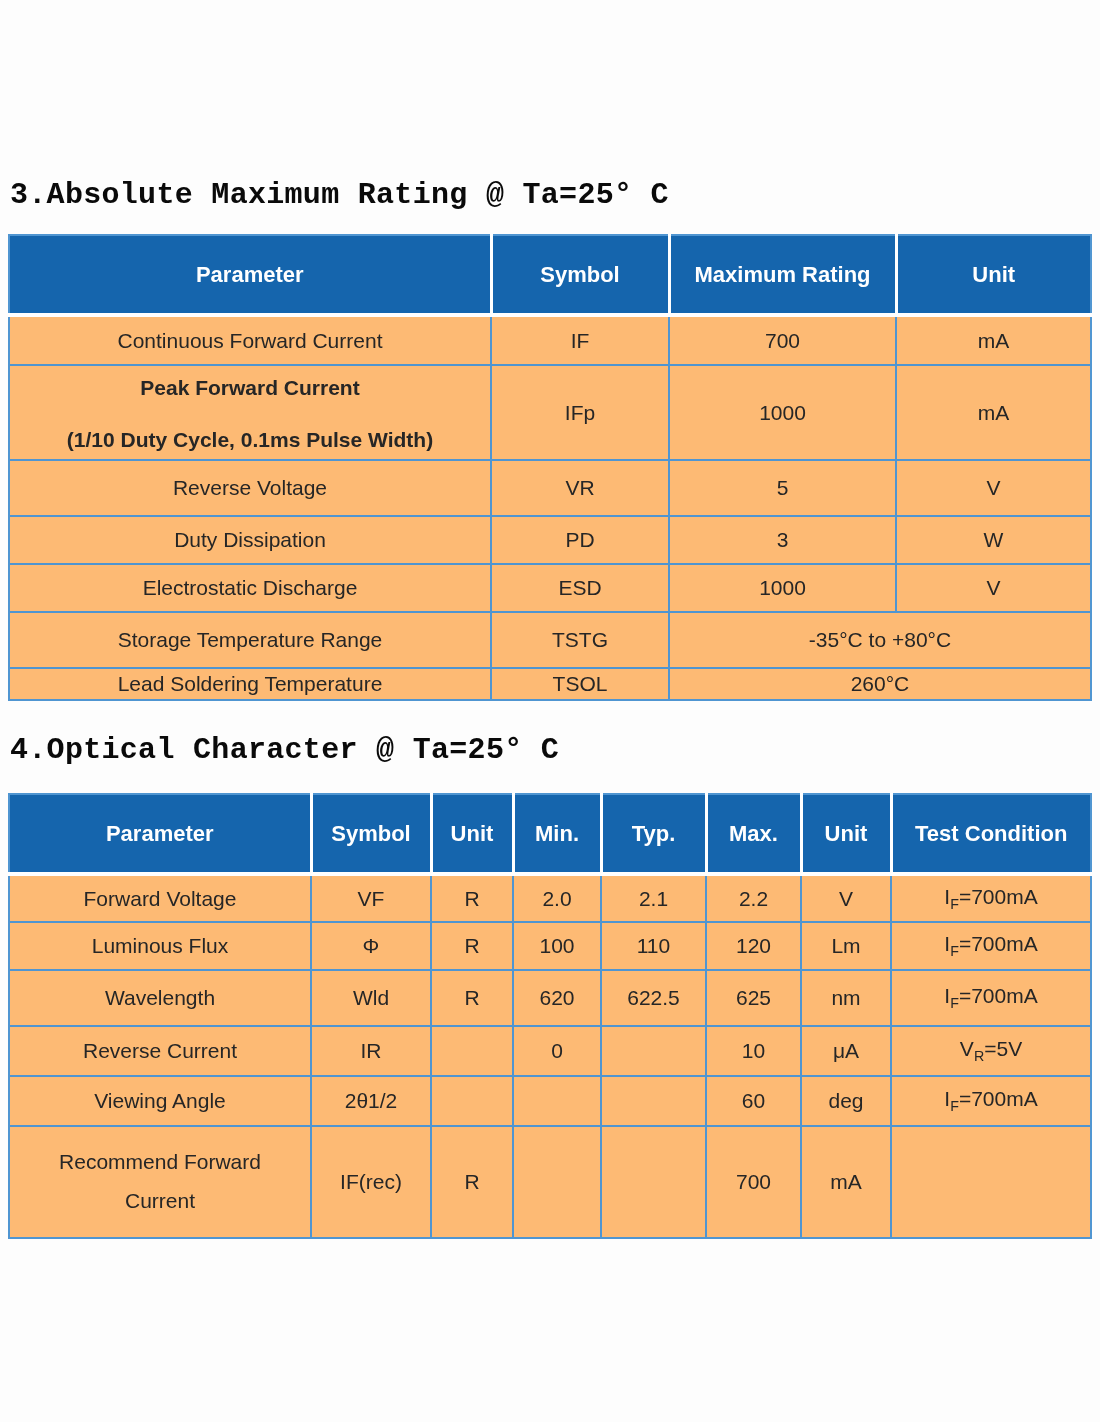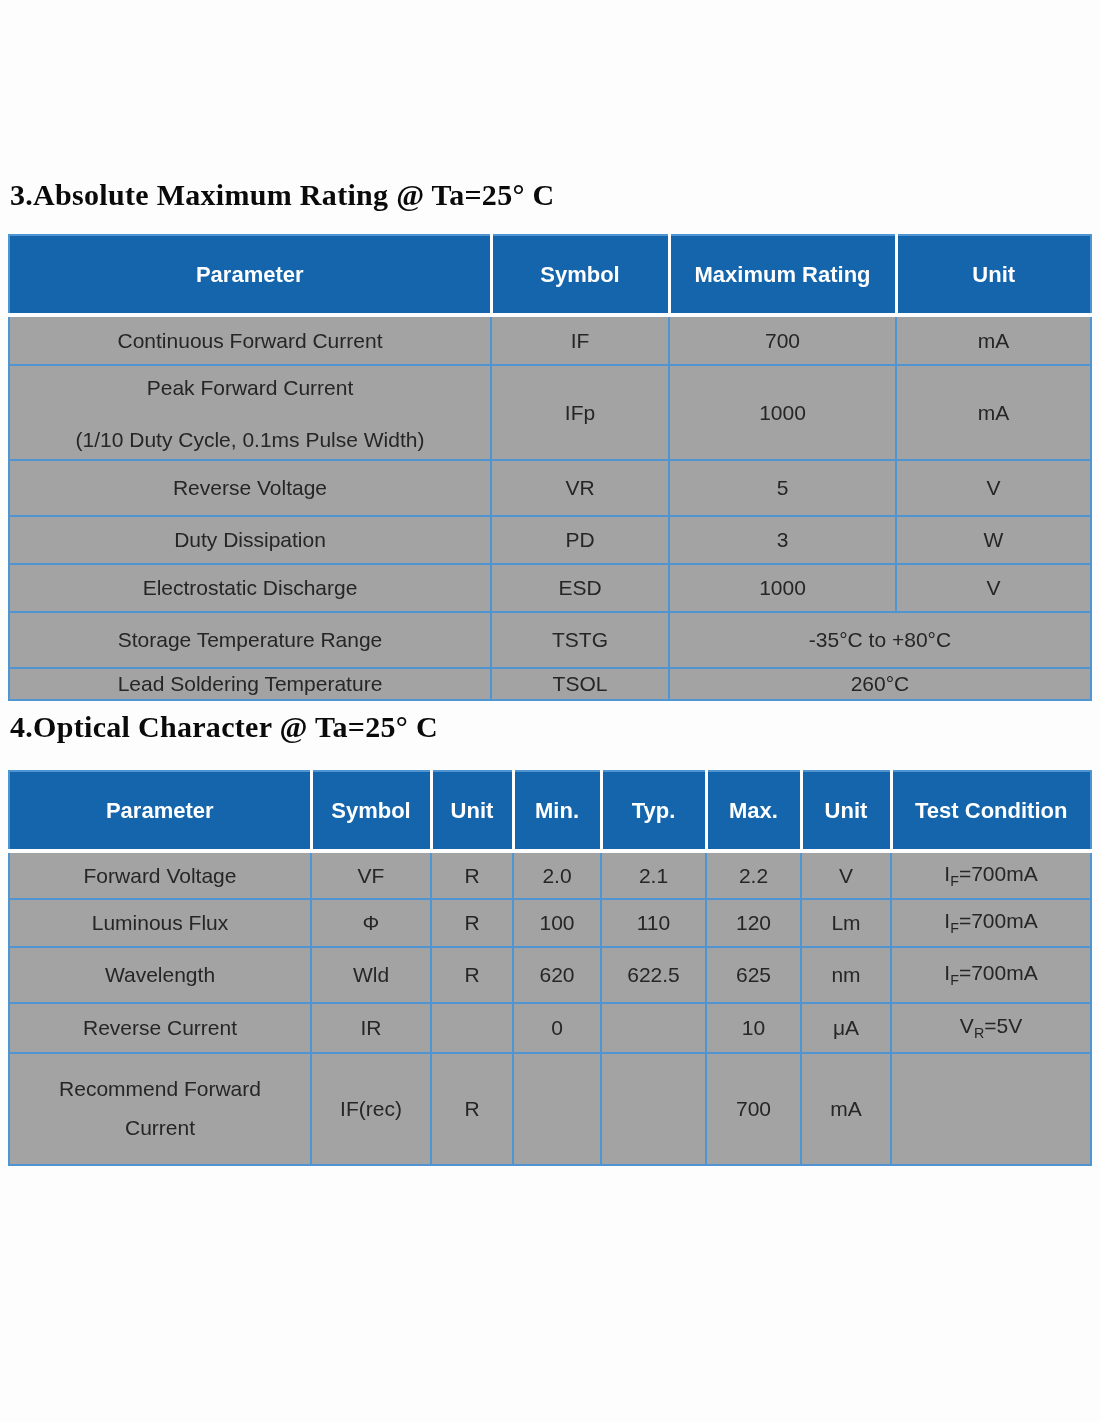--- a/index.html
+++ b/index.html
@@ -1,34 +1,34 @@
 <!DOCTYPE html>
 <html><head>
 <meta charset="utf-8">
 <style>
   * { margin: 0; padding: 0; box-sizing: border-box; }
   body { width: 1100px; height: 1422px; background: #ffffff; font-family: "Liberation Sans", sans-serif; }
   .page { position: relative; width: 1100px; height: 1422px; background: #fdfdfd; overflow: hidden; }
   .content { padding: 0 8px; }
 
   .section-title {
-    font-family: Liberation Serif, serif;
+    font-family: Liberation Mono, monospace;
     font-weight: bold;
     font-size: 30px;
     color: #0a0a0a;
     letter-spacing: 0.3px;
   }
   .title-1 { padding-top: 178px; margin-left: 2px; }
-  .title-2 { margin-top: 9px; margin-left: 2px; }
+  .title-2 { margin-top: 32px; margin-left: 2px; }
 
   table {
     border-collapse: collapse;
     table-layout: fixed;
     width: 1082px;
-    background: #a3a3a3;
+    background: #fdba74;
     border: 2px solid #4f95d1;
   }
   .t1 { margin-top: 22px; }
   .t2 { margin-top: 26px; }
 
   th {
     background: #1565ad;
     color: #ffffff;
     font-weight: 700;
     font-size: 22px;
@@ -58,20 +58,21 @@
   .h49 { height: 56px; }
   .h46 { height: 32px; }
   .h85 { height: 85px; }
 
   .two-line {
     display: flex;
     flex-direction: column;
     justify-content: space-between;
     height: 82px;
     padding: 4px 0 2px 0;
+    font-weight: bold;
   }
   .narrow {
     max-width: 218px;
     margin: 16px auto;
     line-height: 1.85;
   }
   sub { font-size: 0.68em; }
 </style>
 </head>
 <body>
@@ -205,20 +206,30 @@
           <td class="h50">Reverse Current</td>
           <td class="h50">IR</td>
           <td class="h50"></td>
           <td class="h50">0</td>
           <td class="h50"></td>
           <td class="h50">10</td>
           <td class="h50">μA</td>
           <td class="h50"><span>V</span><sub>R</sub><span>=5V</span></td>
         </tr>
         <tr>
+          <td class="h50">Viewing Angle</td>
+          <td class="h50">2θ1/2</td>
+          <td class="h50"></td>
+          <td class="h50"></td>
+          <td class="h50"></td>
+          <td class="h50">60</td>
+          <td class="h50">deg</td>
+          <td class="h50"><span>I</span><sub>F</sub><span>=700mA</span></td>
+        </tr>
+        <tr>
           <td class="h85">
               <div class="narrow">Recommend Forward Current</div>
             </td>
           <td class="h85">IF(rec)</td>
           <td class="h85">R</td>
           <td class="h85"></td>
           <td class="h85"></td>
           <td class="h85">700</td>
           <td class="h85">mA</td>
           <td class="h85"><span></span><sub></sub><span></span></td>

